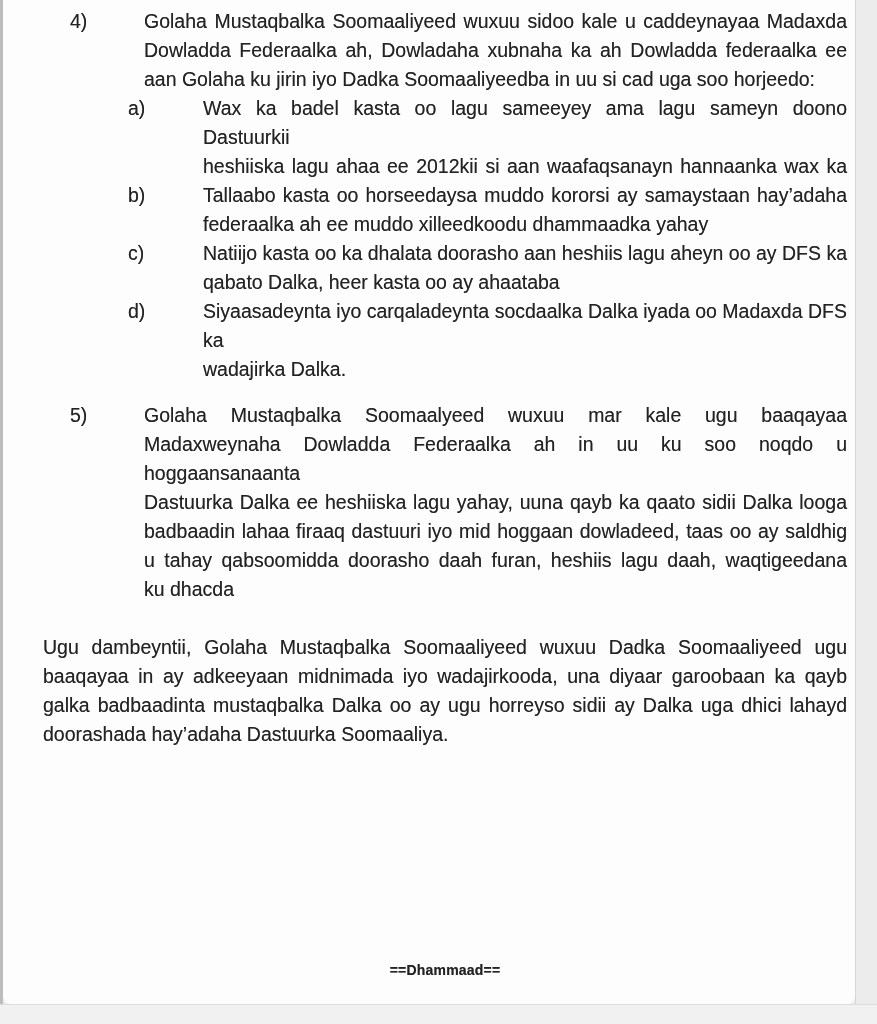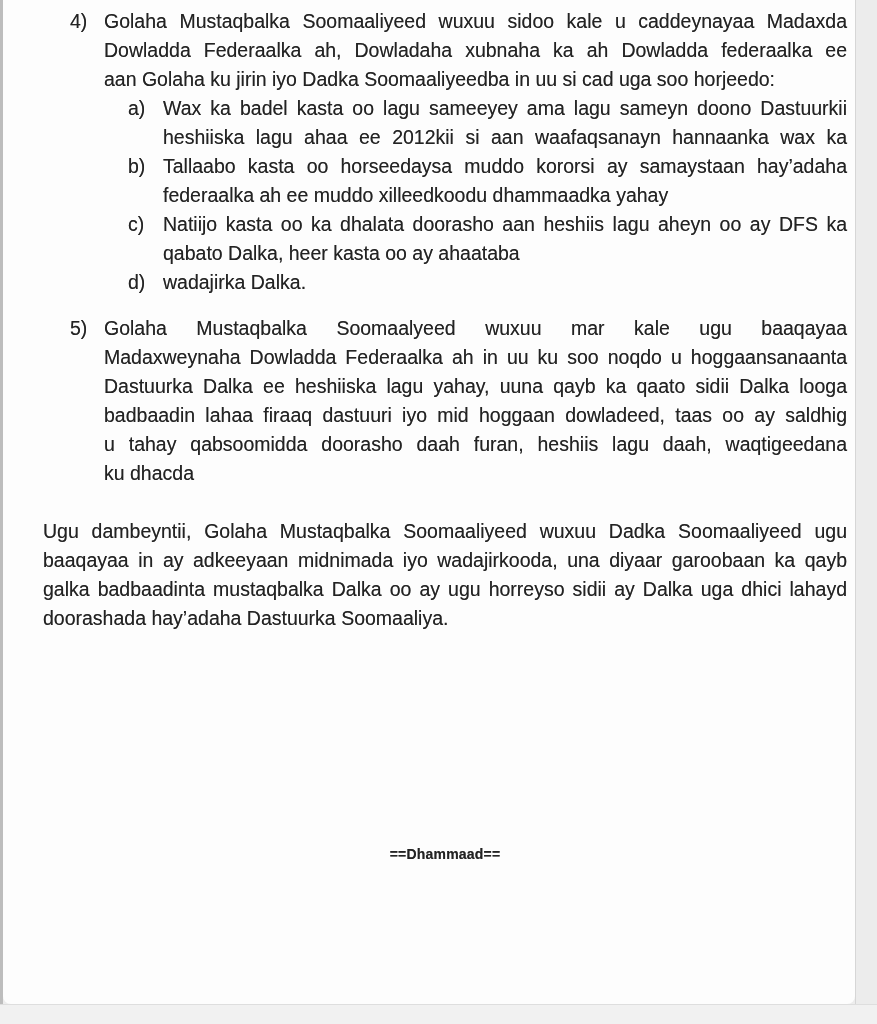--- a/index.html
+++ b/index.html
@@ -57,21 +57,21 @@
     text-align-last: justify;
   }
   .num-item {
     display: flex;
     padding-left: 27px;
   }
   .num-col {
     flex: none;
     width: 34px;
   }
-  .text-col { flex: 1; min-width: 0; }
+  .text-col { flex: 1; min-width: 0; margin-left: 40px; }
   .sub-item {
     display: flex;
     padding-left: 85px;
   }
   .letter-col {
     flex: none;
     width: 35px;
   }
   .item-gap { margin-top: 17px; }
   .closing { margin-top: 29px; }
@@ -122,20 +122,21 @@
       <div class="letter-col">c)</div>
       <div class="text-col">
           <div class="line just">Natiijo kasta oo ka dhalata doorasho aan heshiis lagu aheyn oo ay DFS ka</div>
           <div class="line">qabato Dalka, heer kasta oo ay ahaataba</div>
         </div>
     </div>
 
     <div class="sub-item">
       <div class="letter-col">d)</div>
       <div class="text-col">
+          <div class="line just">Siyaasadeynta iyo carqaladeynta socdaalka Dalka iyada oo Madaxda DFS ka</div>
           <div class="line">wadajirka Dalka.</div>
         </div>
     </div>
 
     <div class="num-item item-gap">
       <div class="num-col">5)</div>
       <div class="text-col">
           <div class="line just">Golaha Mustaqbalka Soomaalyeed wuxuu mar kale ugu baaqayaa</div>
           <div class="line just">Madaxweynaha Dowladda Federaalka ah in uu ku soo noqdo u hoggaansanaanta</div>
           <div class="line just">Dastuurka Dalka ee heshiiska lagu yahay, uuna qayb ka qaato sidii Dalka looga</div>

